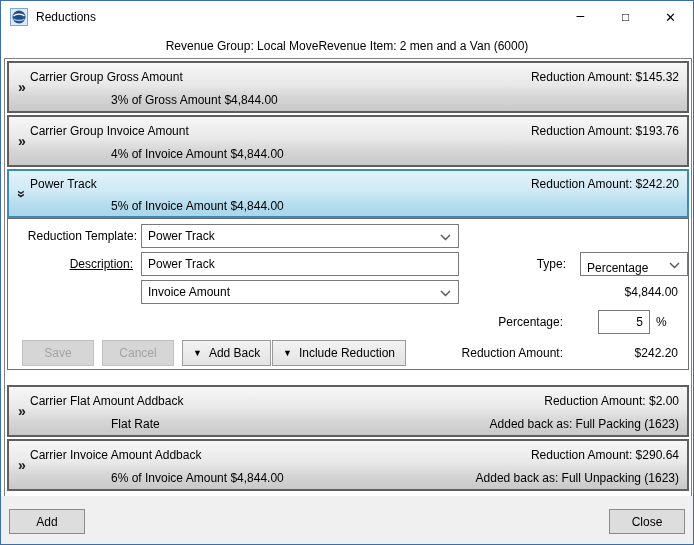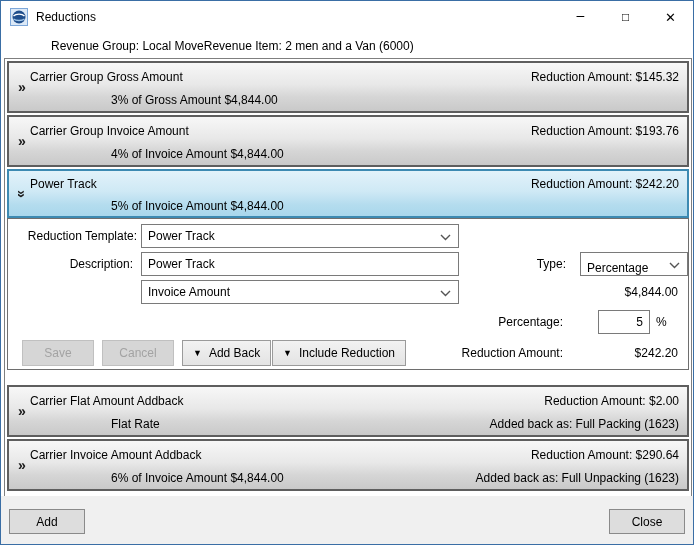--- a/index.html
+++ b/index.html
@@ -30,24 +30,23 @@
     width: 45px; height: 100%;
     display: flex; align-items: center; justify-content: center;
     font-size: 13px; color: #000; cursor: default;
   }
   .caption-btn.minimize span { position: relative; top: -2px; font-size: 14px; }
   .caption-btn.maximize span { font-size: 12px; }
   .caption-btn.close span { font-size: 13px; }
   
   .subheader {
     position: absolute; top: 32px; left: 0; right: 0; height: 25px;
-    display: flex; justify-content: flex-start; align-items: center;
+    display: flex; justify-content: center; align-items: center;
     padding: 0 8px;
     background: #fff;
-    margin-left: 42px;
   }
   
   .list-container {
     position: absolute; top: 57px; left: 3px; width: 688px; height: 439px;
     border: 1px solid #7f7f7f;
     background: #fff;
     padding: 2px;
     overflow: hidden;
   }
   .panel {
@@ -211,21 +210,21 @@
         <span class="flabel" style="left:4px; width:125px;">Reduction Template:</span>
         <div class="combo" style="left:133px; width:318px;">
           <span>Power Track</span>
           <svg class="combo-arrow" width="11" height="7" viewBox="0 0 11 7">
               <path d="M1 1 L5.5 5.5 L10 1" stroke="#555" stroke-width="1.4" fill="none"></path>
             </svg>
         </div>
       </div>
 
       <div class="frow" style="top:33px;">
-        <span class="flabel" style="left:0; width:125px;">Description:</span>
+        <span class="flabel" style="left:0; width:125px;text-decoration:underline;">Description:</span>
         <input class="textinput" style="left: 133px; width: 318px;" value="Power Track">
         <span class="flabel" style="right:122px; width:60px;">Type:</span>
         <div class="combo" style="right:0; width:108px;align-items:flex-end;">
           <span>Percentage</span>
           <svg class="combo-arrow" width="11" height="7" viewBox="0 0 11 7">
               <path d="M1 1 L5.5 5.5 L10 1" stroke="#555" stroke-width="1.4" fill="none"></path>
             </svg>
         </div>
       </div>
 

